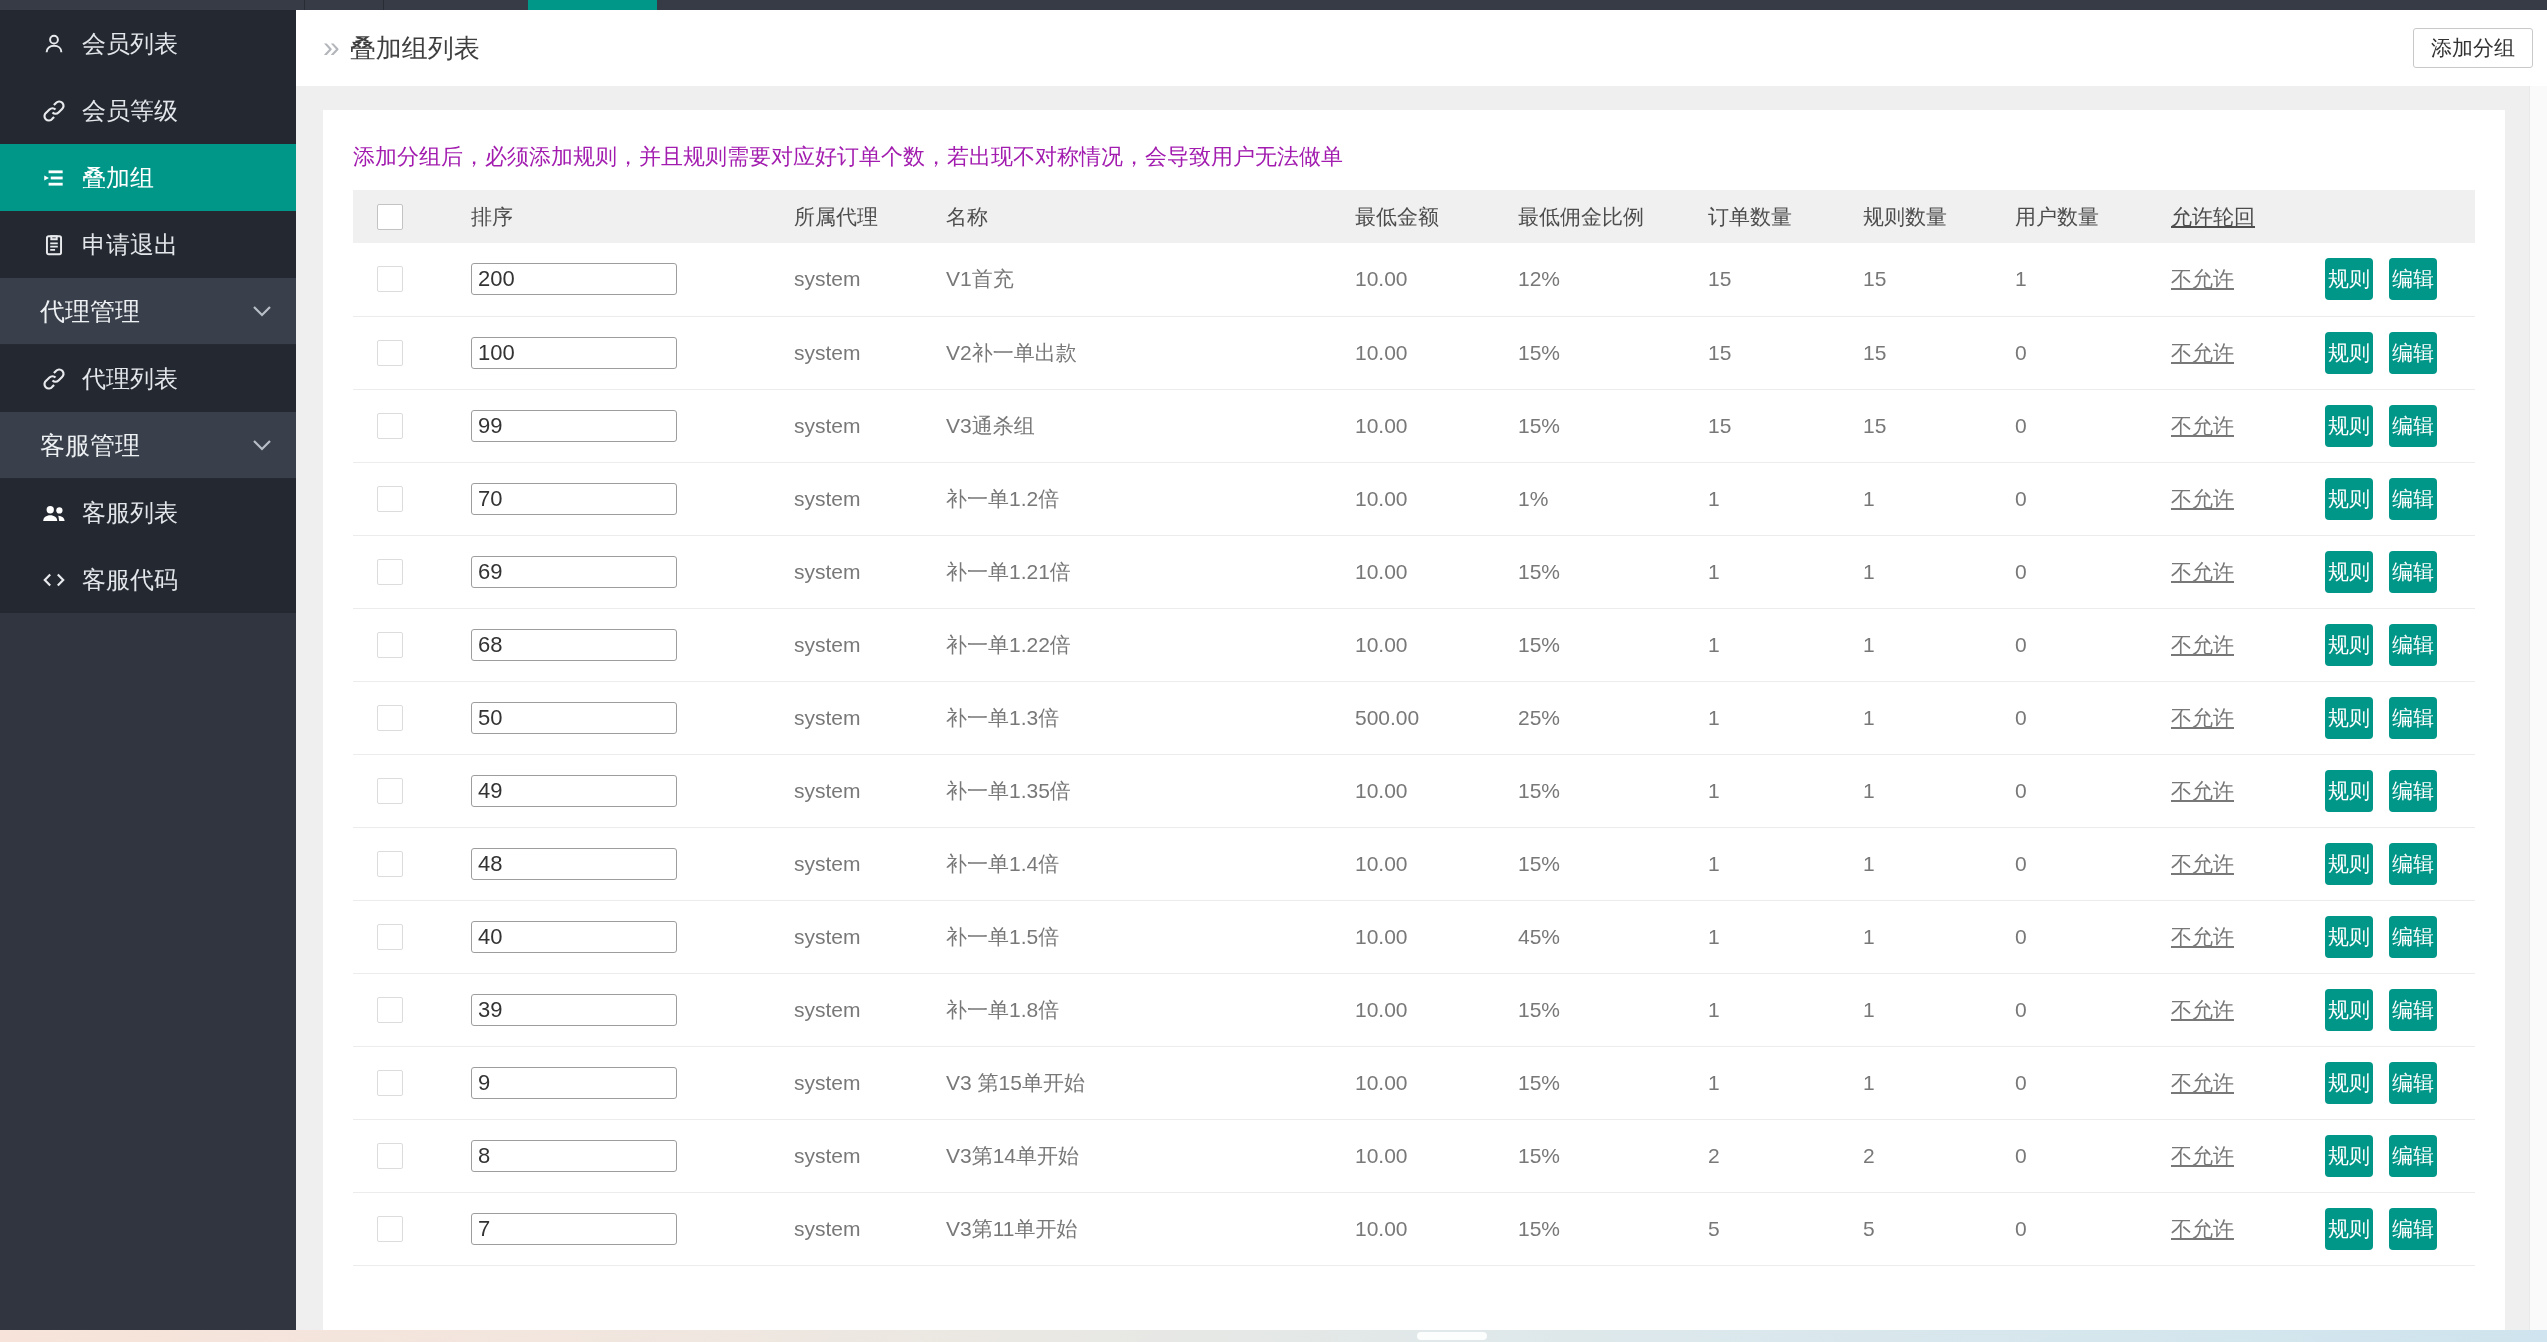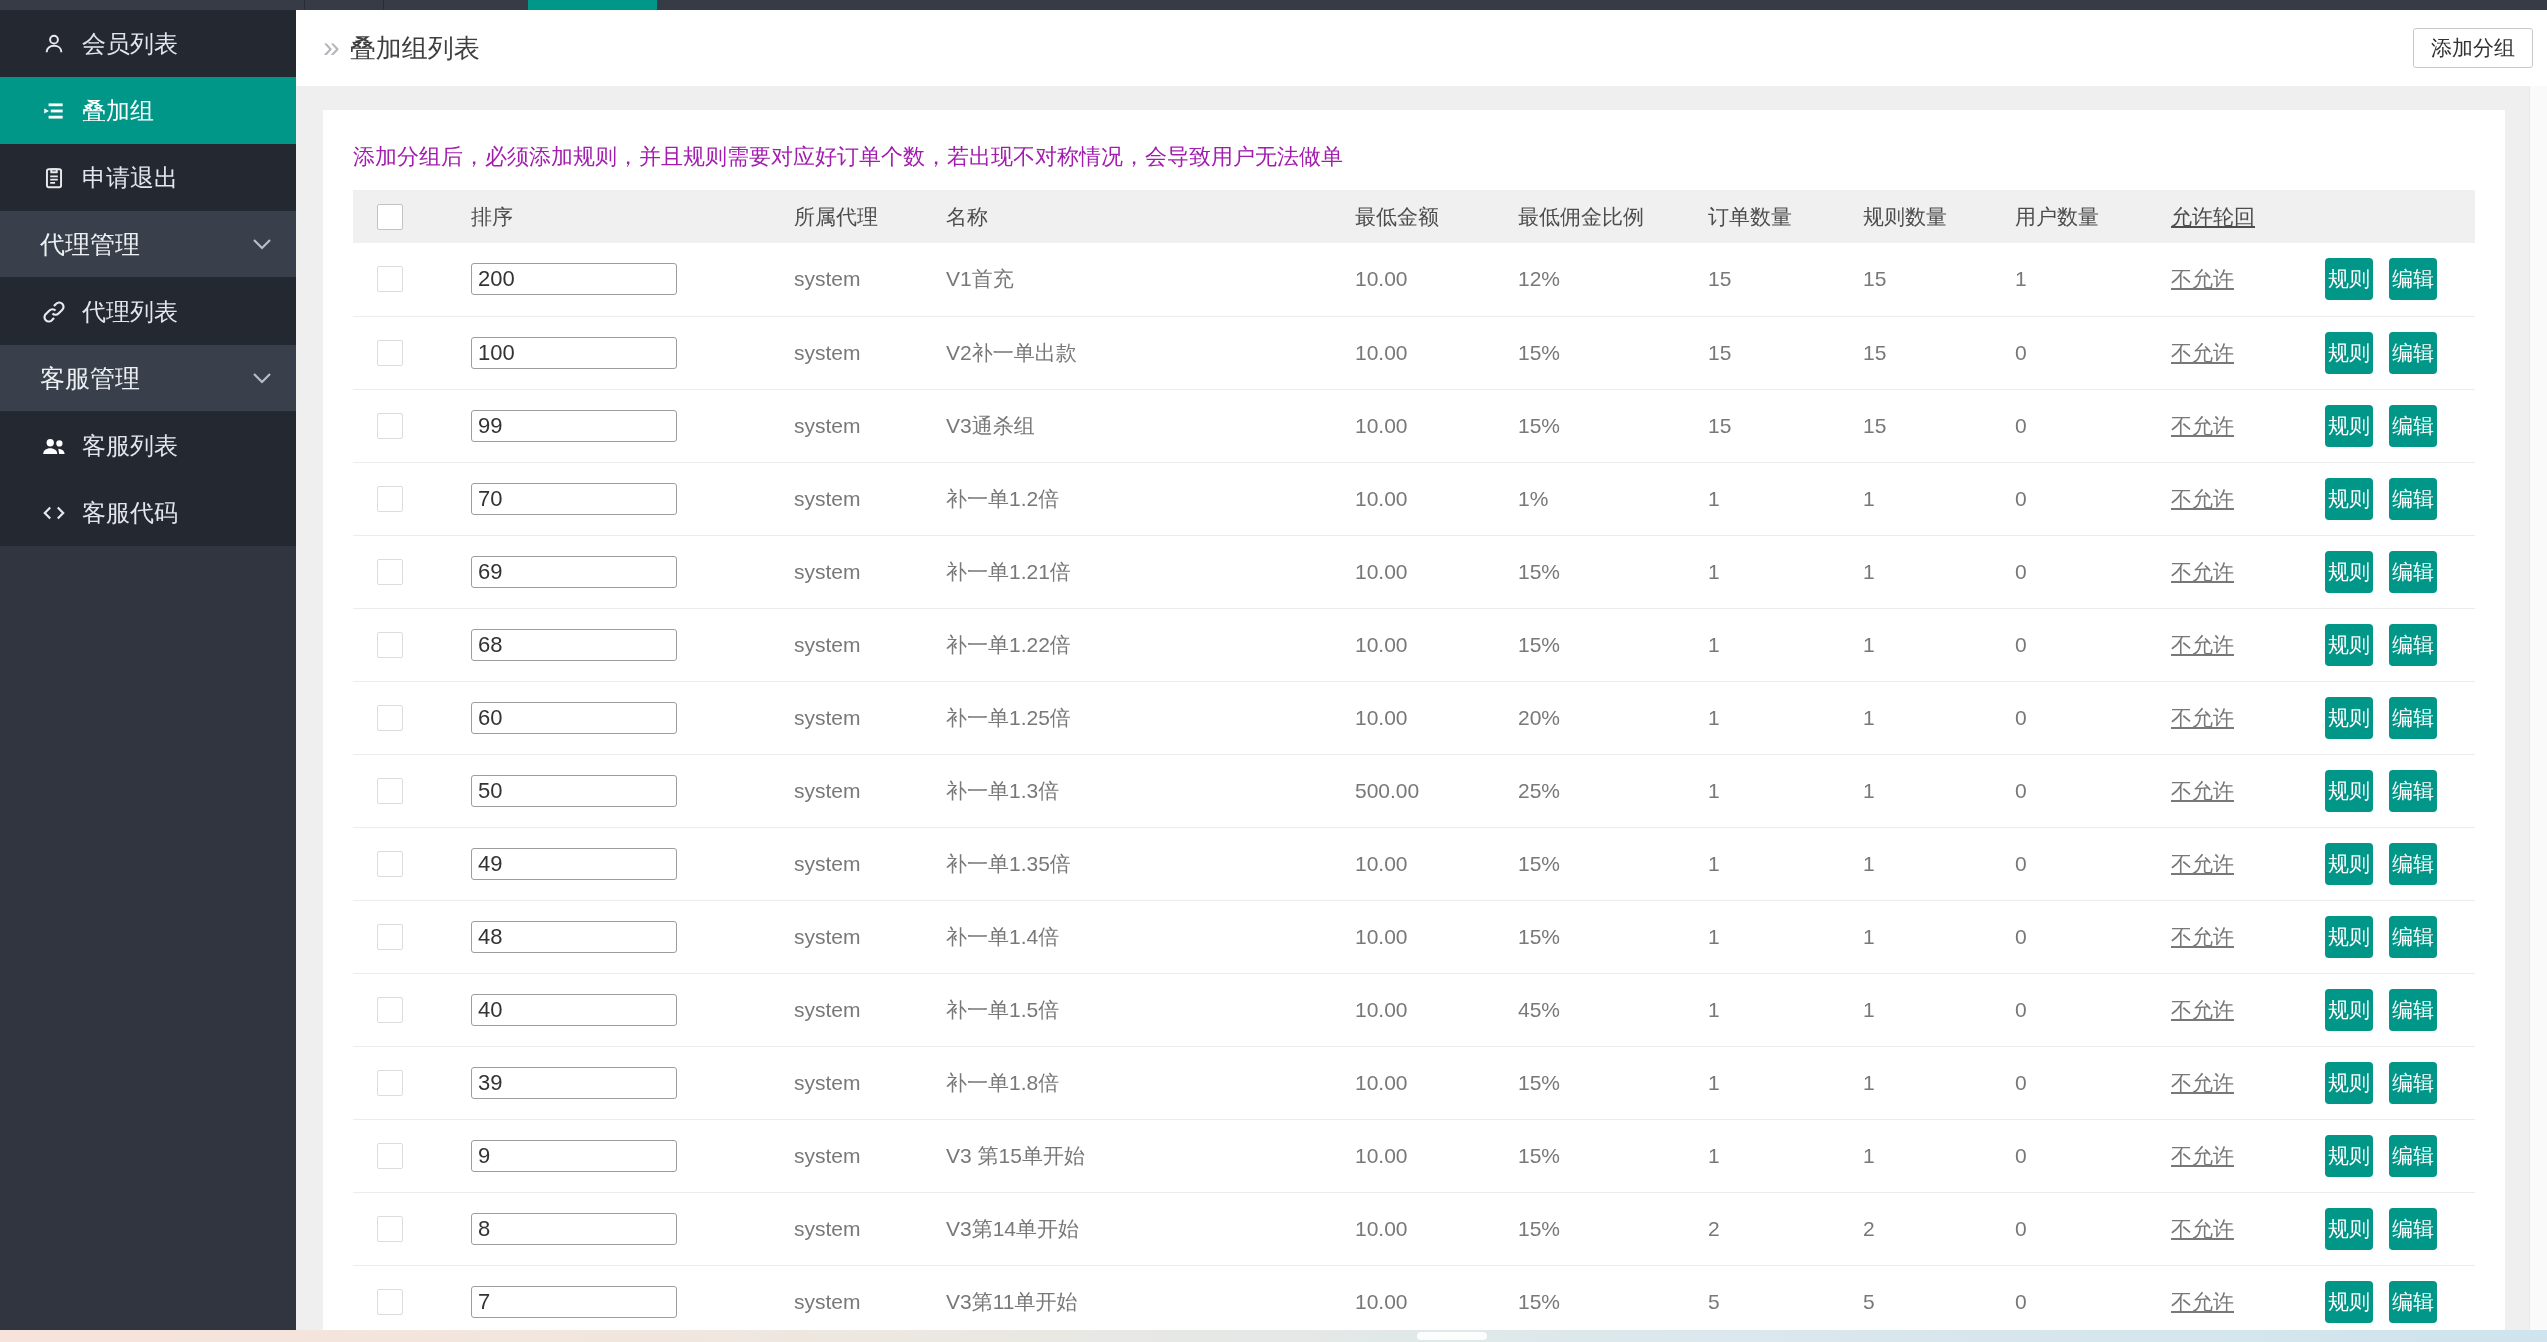--- a/index.html
+++ b/index.html
@@ -81,20 +81,29 @@
   <aside class="sidebar" id="sidebar">
       <div class="side-row side-item">
         <span class="icon">
           <svg width="26" height="26" viewBox="0 0 24 24" fill="none" stroke="#e8eaed" stroke-width="1.8">
             <circle cx="12" cy="8" r="3.6"></circle>
             <path d="M5.2 19.5c0-3.7 3-5.9 6.8-5.9s6.8 2.2 6.8 5.9"></path>
           </svg>
         </span>
         <span>会员列表</span>
       </div>
+      <div class="side-row side-item">
+        <span class="icon">
+          <svg width="26" height="26" viewBox="0 0 24 24" fill="none" stroke="#e8eaed" stroke-width="2">
+            <path d="M10.6 13.4a4 4 0 0 0 5.6 0l3-3a4 4 0 1 0-5.6-5.6L11.9 6.5"></path>
+            <path d="M13.4 10.6a4 4 0 0 0-5.6 0l-3 3a4 4 0 1 0 5.6 5.6l1.7-1.7"></path>
+          </svg>
+        </span>
+        <span>会员等级</span>
+      </div>
       <div class="side-row side-item active" style="background: rgb(0, 150, 136);">
         <span class="icon">
           <svg width="26" height="26" viewBox="0 0 24 24" fill="#fff">
             <rect x="7" y="5" width="13" height="2.6"></rect>
             <rect x="9" y="10.7" width="11" height="2.6"></rect>
             <rect x="7" y="16.4" width="13" height="2.6"></rect>
             <polygon points="3,9.8 7.4,12 3,14.2"></polygon>
           </svg>
         </span>
         <span>叠加组</span>
@@ -275,35 +284,20 @@
                 <td>1</td>
                 <td>1</td>
                 <td>0</td>
                 <td>不允许</td>
                 <td><button class="btn" style="background:#009688">规则</button><button class="btn" style="background:#009688">编辑</button></td>
               </tr>
               <tr>
                 <td>
                   <input type="checkbox" class="cbx" style="">
                 </td>
-                <td><input type="text" class="sort-input" value="60" style=""></td>
-                <td>system</td>
-                <td>补一单1.25倍</td>
-                <td>10.00</td>
-                <td>20%</td>
-                <td>1</td>
-                <td>1</td>
-                <td>0</td>
-                <td>不允许</td>
-                <td><button class="btn" style="background:#009688">规则</button><button class="btn" style="background:#009688">编辑</button></td>
-              </tr>
-              <tr>
-                <td>
-                  <input type="checkbox" class="cbx" style="">
-                </td>
                 <td><input type="text" class="sort-input" value="50" style=""></td>
                 <td>system</td>
                 <td>补一单1.3倍</td>
                 <td>500.00</td>
                 <td>25%</td>
                 <td>1</td>
                 <td>1</td>
                 <td>0</td>
                 <td>不允许</td>
                 <td><button class="btn" style="background:#009688">规则</button><button class="btn" style="background:#009688">编辑</button></td>

